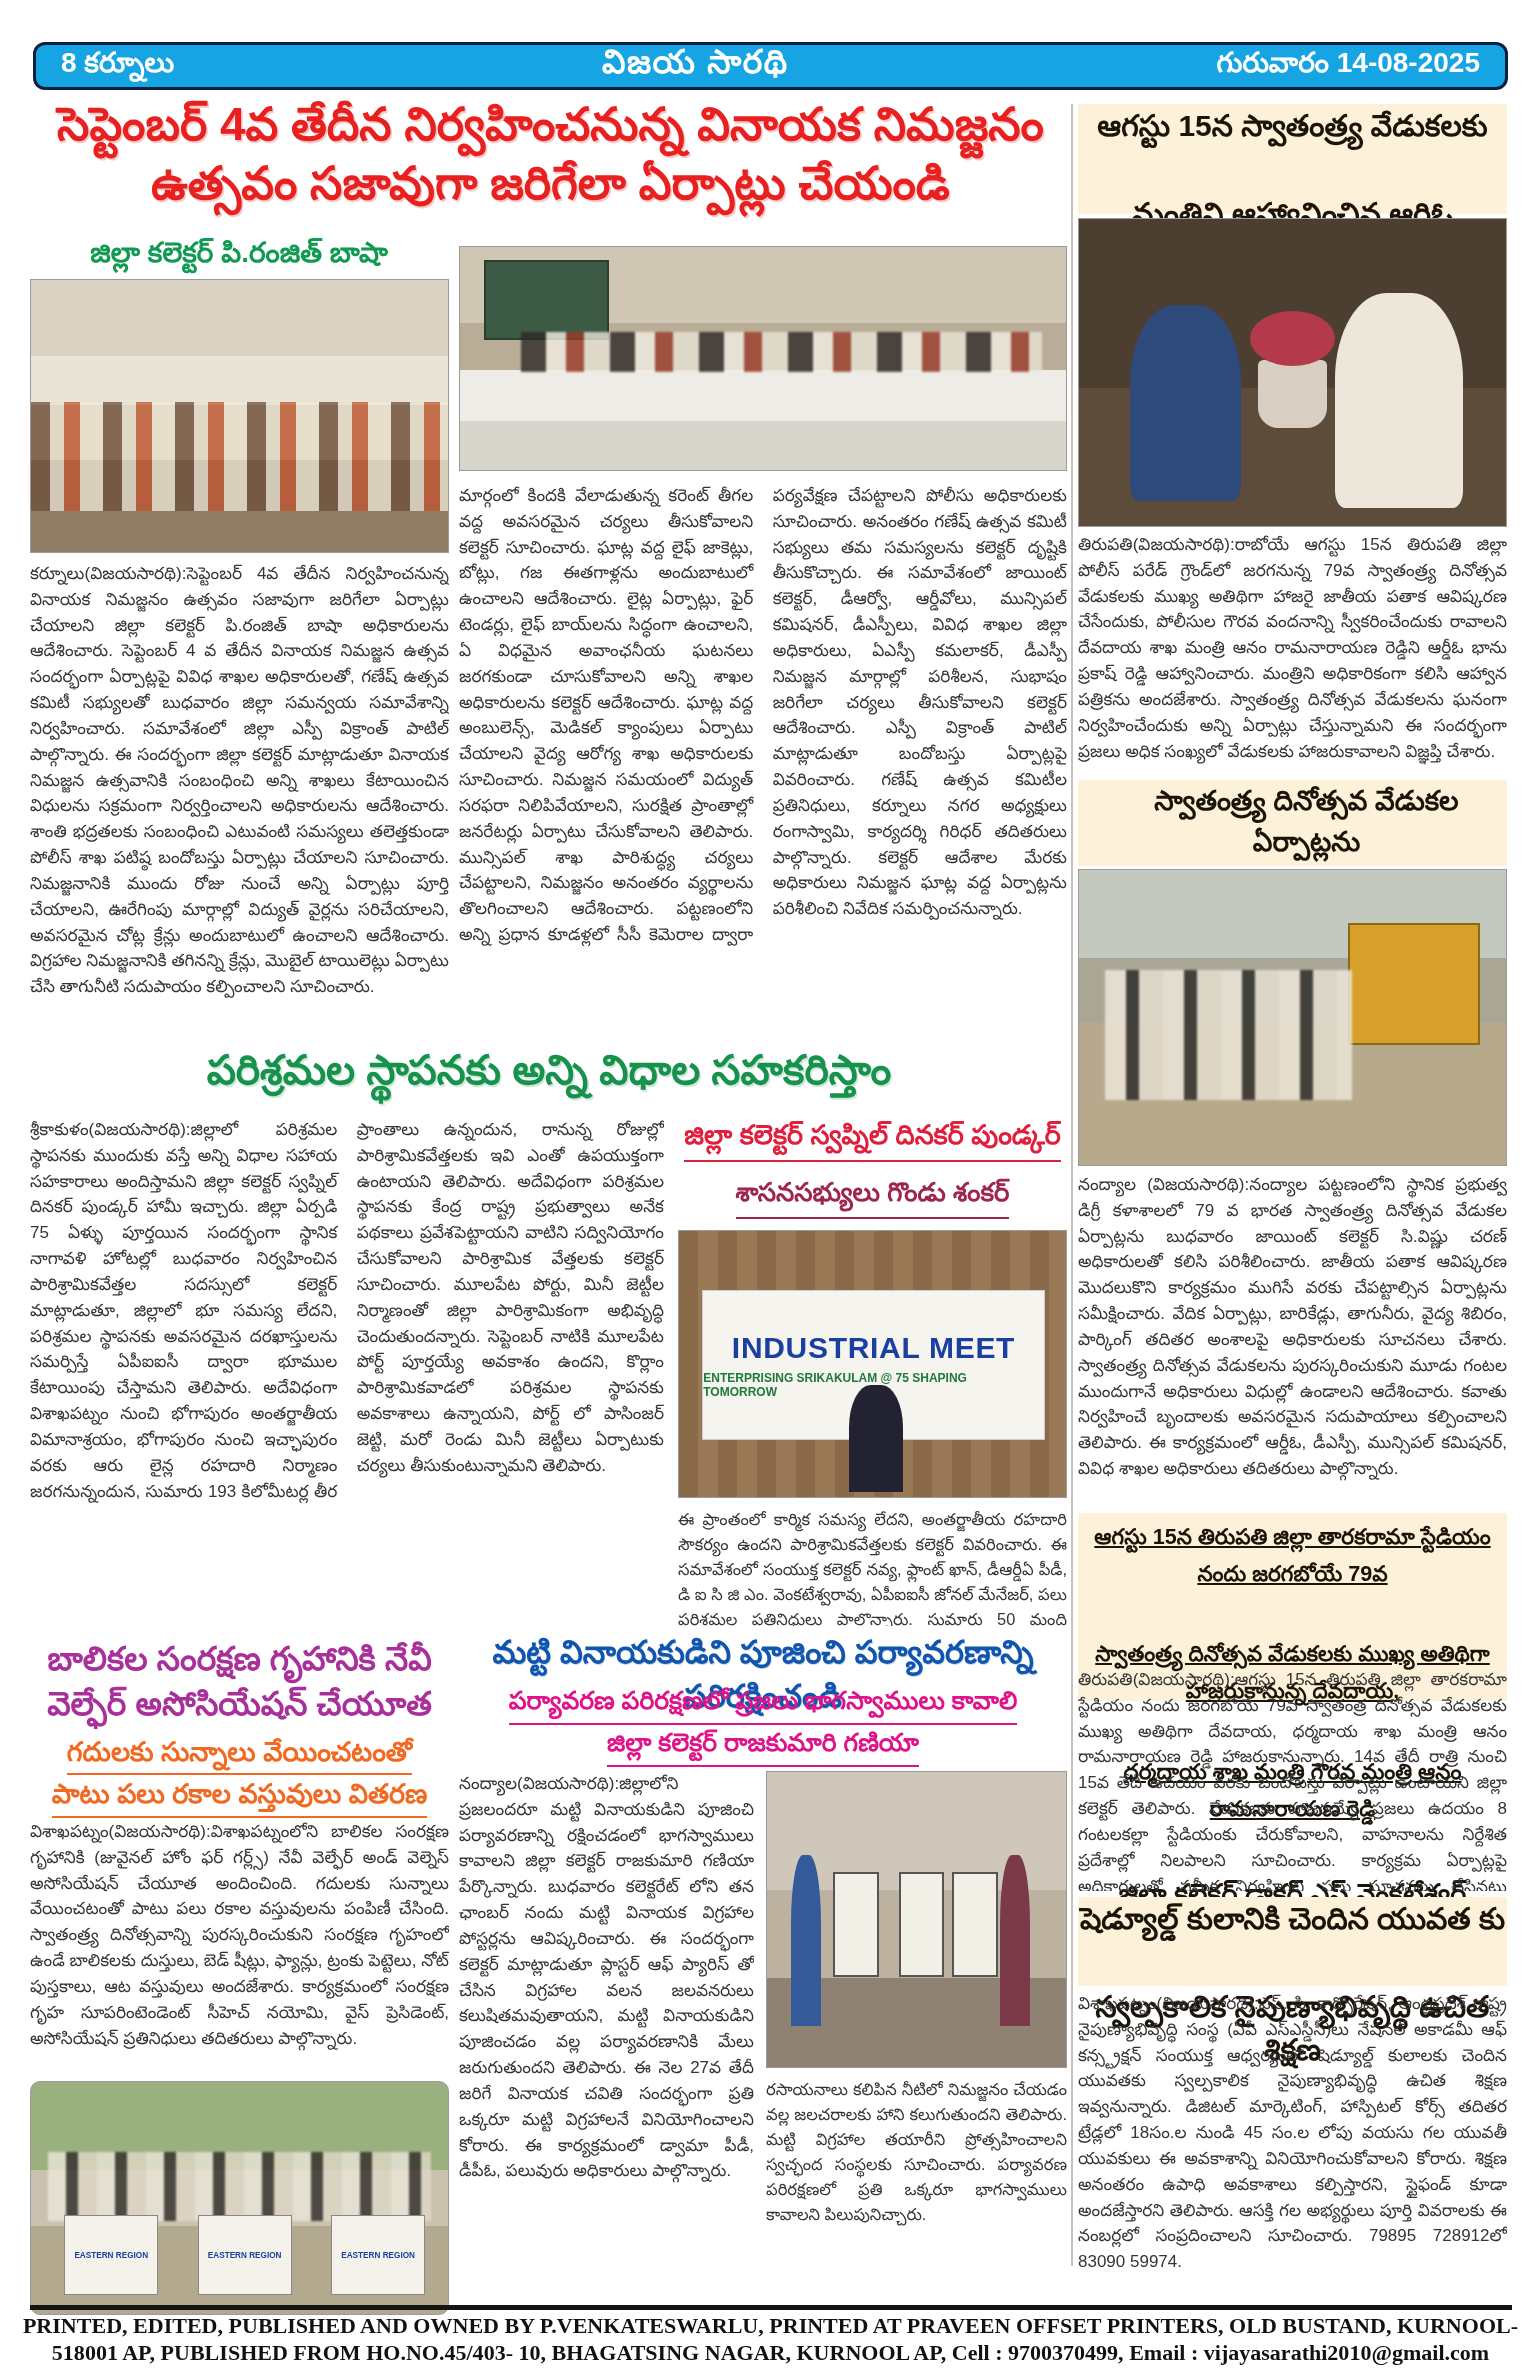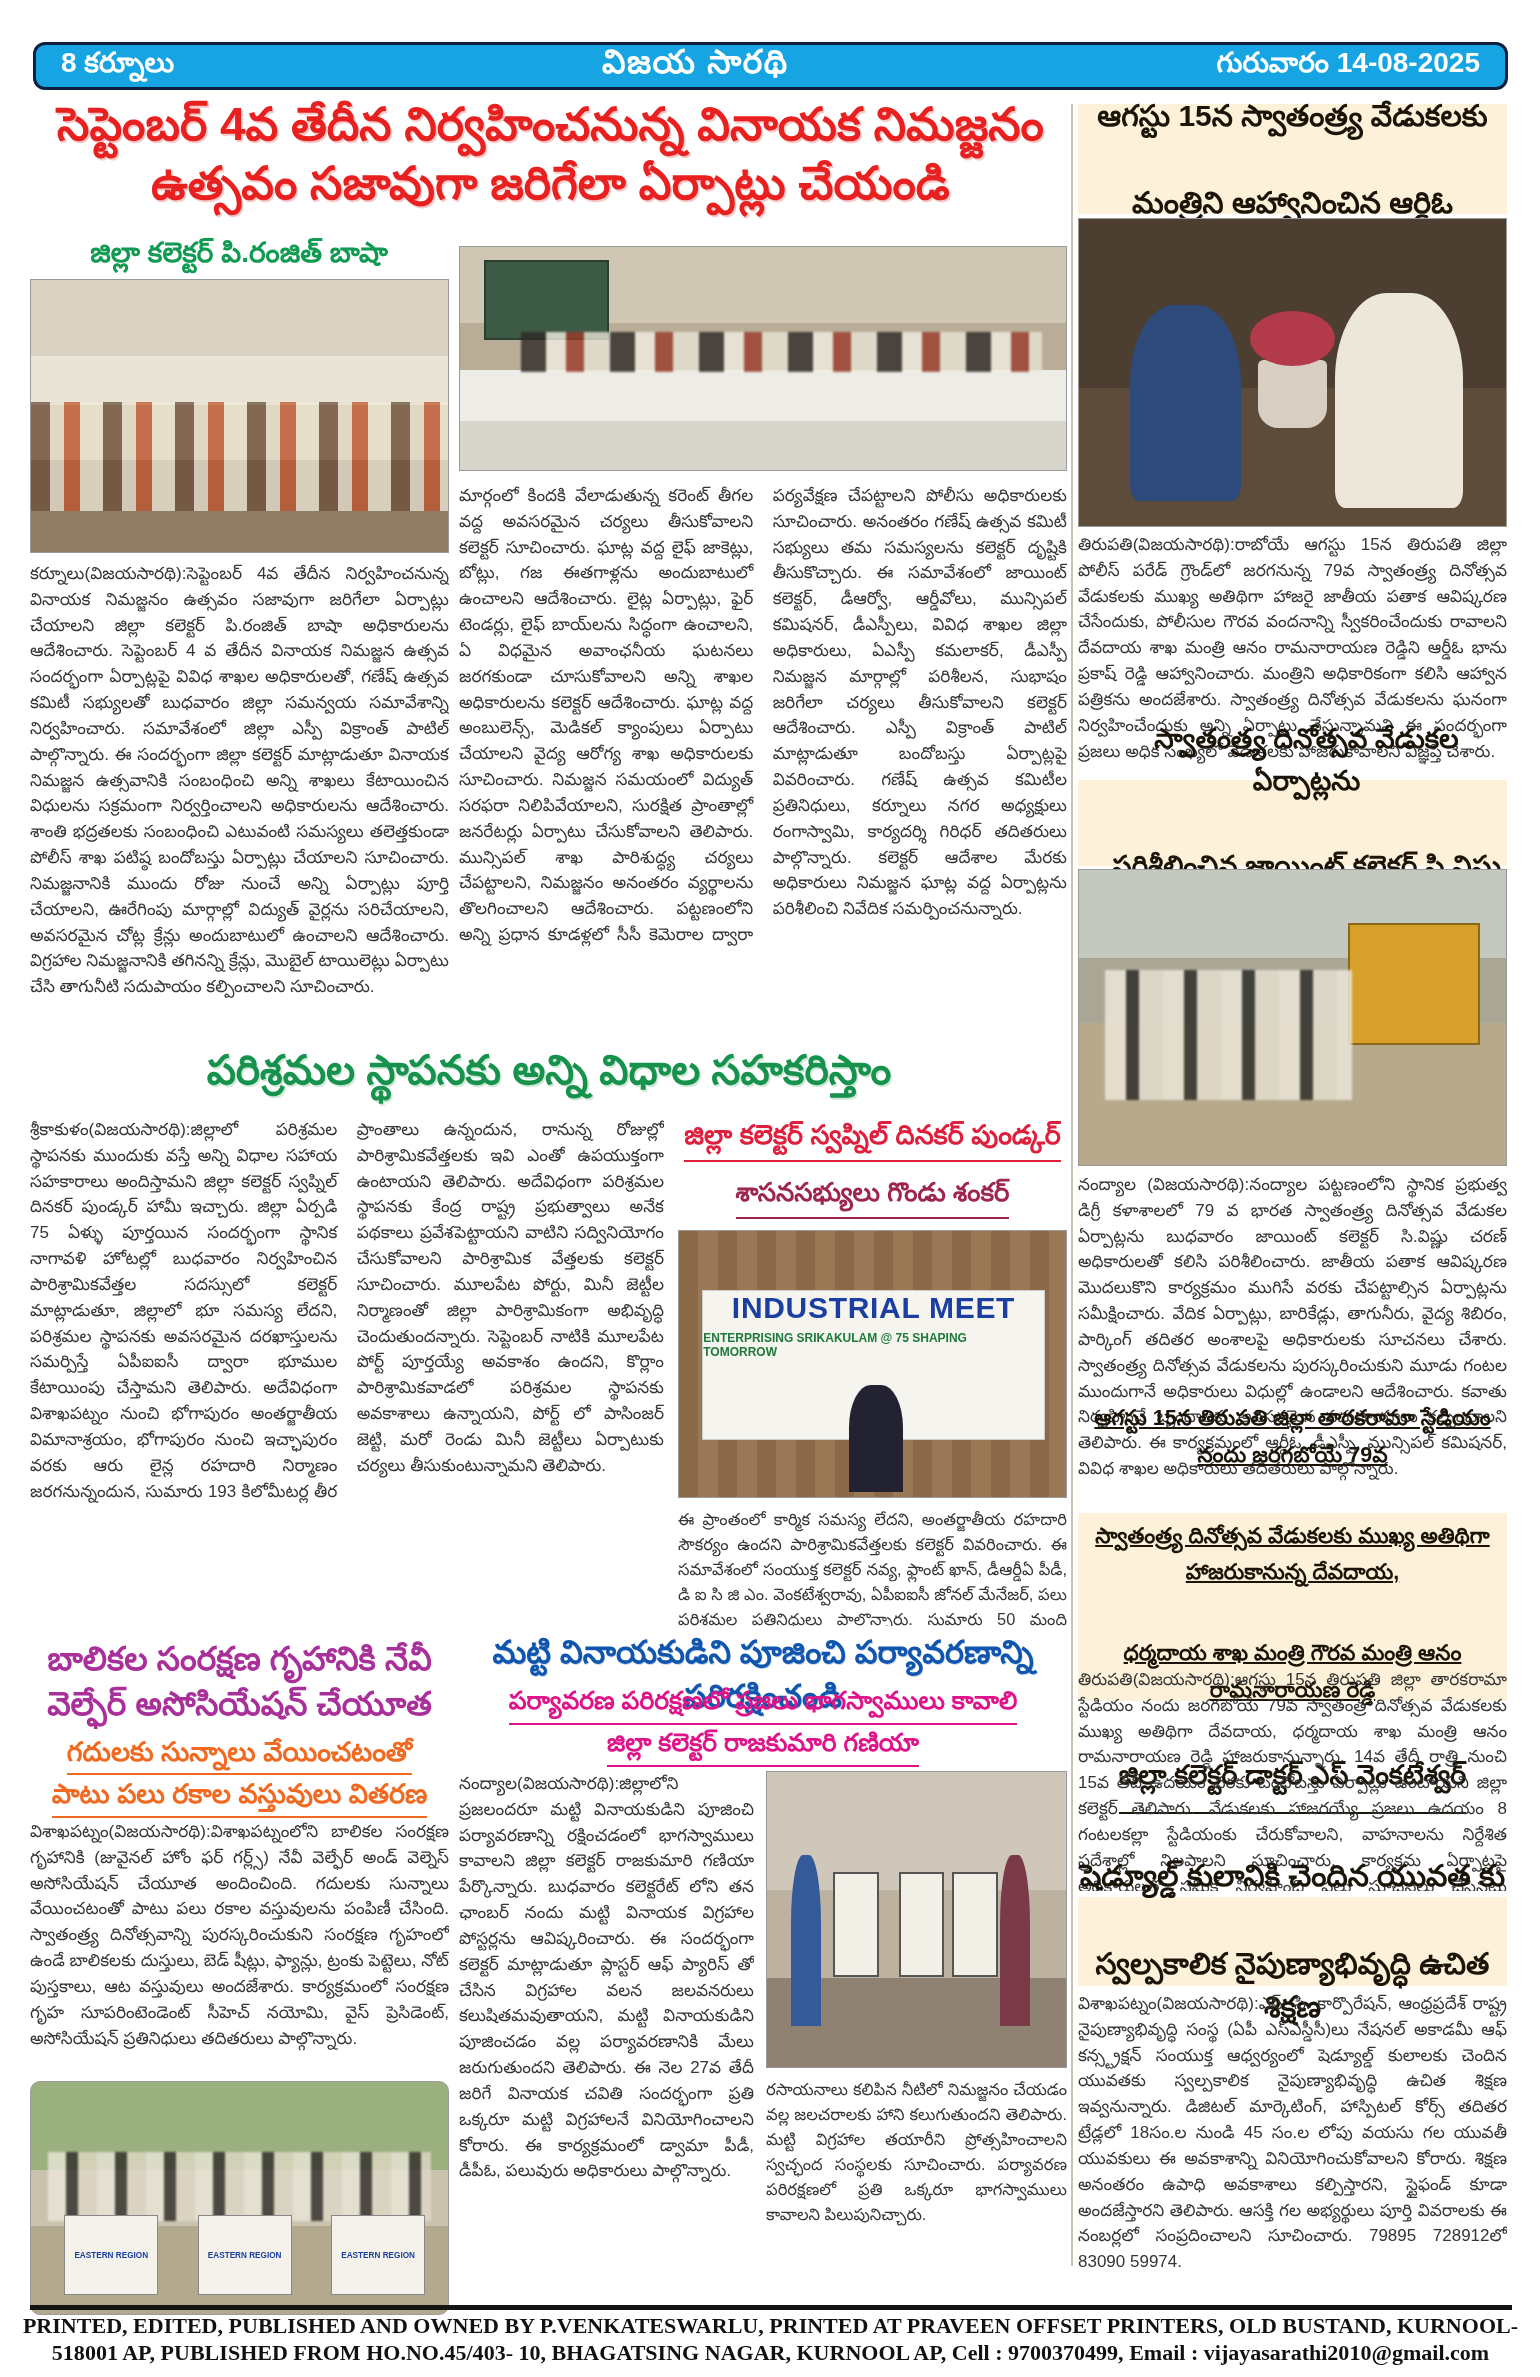--- a/index.html
+++ b/index.html
@@ -30,21 +30,21 @@
   .sub-pink{left:459px;width:608px;text-align:center;color:#e0148a;font-size:25px;font-weight:bold;}
   .sub-pink i{font-style:normal;border-bottom:2.2px solid #e0148a;padding-bottom:2.2px;display:inline-block;}
   .byline-red1{color:#e01f3d;font-size:27px;font-weight:bold;}
   .byline-red2{color:#9e2550;font-size:26px;font-weight:bold;}
   .byline-red1 i,.byline-red2 i{font-style:normal;border-bottom:2.2px solid currentColor;padding-bottom:3px;display:inline-block;}
   
   .body-txt{font-size:17px;line-height:1.52;color:#343434;text-align:justify;overflow:hidden;}
   .cols2{column-count:2;column-gap:19.4px;}
   
   .cream{background:#fdf2d9;box-sizing:border-box;text-align:center;color:#1b1408;
-     font-weight:bold;display:flex;flex-direction:column;justify-content:center;gap:44px;}
+     font-weight:bold;display:flex;flex-direction:column;justify-content:space-between;gap:44px;}
   .cream .l1{font-size:30px;line-height:1.45;}
   .cream .l2{font-size:27.6px;line-height:1.5;}
   .cream .s{font-size:21.6px;line-height:1.7;font-weight:bold;}
   .cream .by{font-size:27px;margin-top:7.5px;}
   .cream .by i{font-style:normal;border-bottom:2.2px solid #1b1408;padding-bottom:15px;display:inline-block;}
   .vrule{left:1071px;top:104px;width:1.5px;height:2162px;background:#c9c2b4;}
   
   .photo{box-sizing:border-box;border:0.7px solid #9a9a9a;overflow:hidden;position:absolute;}
   .ph-meeting{background:linear-gradient(#d9d2c3 0 28%,#e9e4d6 28% 46%,#cbb9a0 46% 66%,#8f7d66 66% 100%);}
   .ph-meeting .crowd{position:absolute;left:0;top:45%;width:100%;height:40%;
@@ -59,21 +59,21 @@
   .ph-plant .fig1{position:absolute;left:12%;top:28%;width:26%;height:64%;background:#2e4a7a;border-radius:40% 40% 8% 8%;}
   .ph-plant .fig2{position:absolute;right:10%;top:24%;width:30%;height:70%;background:#ece7da;border-radius:40% 40% 8% 8%;}
   .ph-plant .pot{position:absolute;left:42%;top:46%;width:16%;height:22%;background:#d8cfc2;border-radius:8% 8% 30% 30%;}
   .ph-plant .leaf{position:absolute;left:40%;top:30%;width:20%;height:18%;background:#b23a4a;border-radius:50%;}
   .ph-road{background:linear-gradient(#c4c9bf 0 30%,#a9a695 30% 52%,#b7a98c 52% 100%);}
   .ph-road .truck{position:absolute;right:6%;top:18%;width:30%;height:40%;background:#d6a02a;border:2.2px solid #8a6a18;}
   .ph-road .grp{position:absolute;left:6%;top:34%;width:58%;height:44%;
      background:repeating-linear-gradient(90deg,#ece7da 0 21px,#30302c 21px 34px,#e5dfd0 34px 58px);filter:blur(1.1px);opacity:.85;}
   .ph-wood{background:repeating-linear-gradient(90deg,#8a6a48 0 19.4px,#9a7a56 19.4px 39px);}
   .ph-wood .banner{position:absolute;left:6%;top:22%;width:88%;height:56%;background:#f6f4ee;
-     border:1.5px solid #ccc;display:flex;flex-direction:column;align-items:center;justify-content:flex-start;gap:6px;}
+     border:1.5px solid #ccc;display:flex;flex-direction:column;align-items:center;justify-content:center;gap:6px;}
   .ph-wood .banner .b1{color:#1a3fa0;font-weight:bold;font-size:30px;letter-spacing:0.7px;}
   .ph-wood .banner .b2{color:#1d7a3a;font-weight:bold;font-size:12px;}
   .ph-wood .spk{position:absolute;left:44%;top:58%;width:14%;height:40%;background:#223;border-radius:40% 40% 0 0;}
   .ph-posters{background:linear-gradient(#cfc8ba 0 40%,#bdb2a0 40% 70%,#8f8272 70% 100%);}
   .ph-posters .p{position:absolute;top:34%;width:14%;height:34%;background:#f2efe6;border:2.2px solid #555;}
   .ph-posters .g{position:absolute;top:28%;width:10%;height:58%;background:#355a9a;border-radius:40% 40% 0 0;}
   .ph-boxes{background:linear-gradient(#9ab07e 0 38%,#c9c2ae 38% 62%,#b3a98f 62% 100%);}
   .ph-boxes .bx{position:absolute;bottom:8%;width:22%;height:34%;background:#f4f2ea;border:1.5px solid #888;
      display:flex;align-items:center;justify-content:center;}
   .ph-boxes .bx span{font-size:8.2px;font-weight:bold;color:#1a3fa0;text-align:center;}

